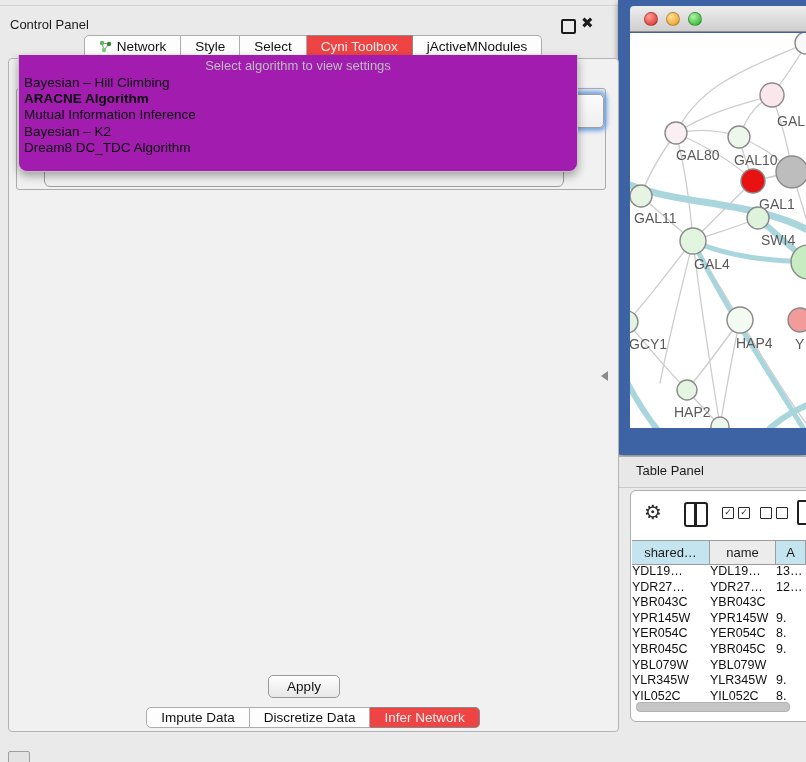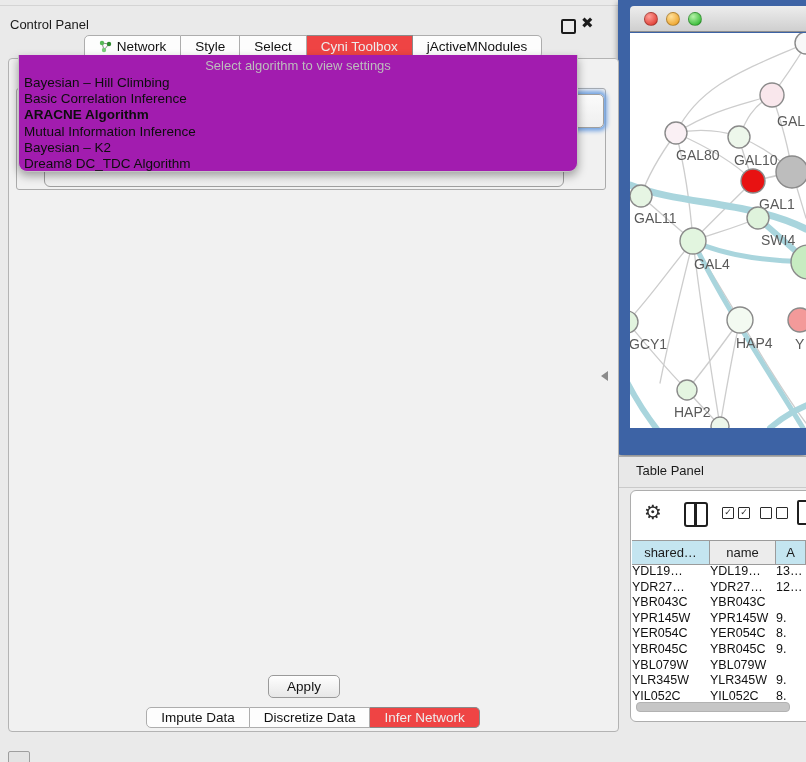--- a/index.html
+++ b/index.html
@@ -183,21 +183,20 @@
 <div class="abs" id="main-panel"></div>
 
 <div class="abs" id="hidden-group"></div>
 <div class="abs" id="peek-combo"></div>
 <div class="abs" id="focus-combo"></div>
 
 <div class="abs" id="algo-popup">
   <div id="popup-header">Select algorithm to view settings</div>
   <div id="popup-items">
       <div class="popup-item">Bayesian – Hill Climbing</div>
-      <div class="popup-item">Basic Correlation Inference</div>
       <div class="popup-item bold">ARACNE Algorithm</div>
       <div class="popup-item">Mutual Information Inference</div>
       <div class="popup-item">Bayesian – K2</div>
       <div class="popup-item">Dream8 DC_TDC Algorithm</div>
     </div>
 </div>
 
 <div class="group abs" id="settings-group">
   <span class="group-title t-black">Cyni Algorithm Settings</span>
 

